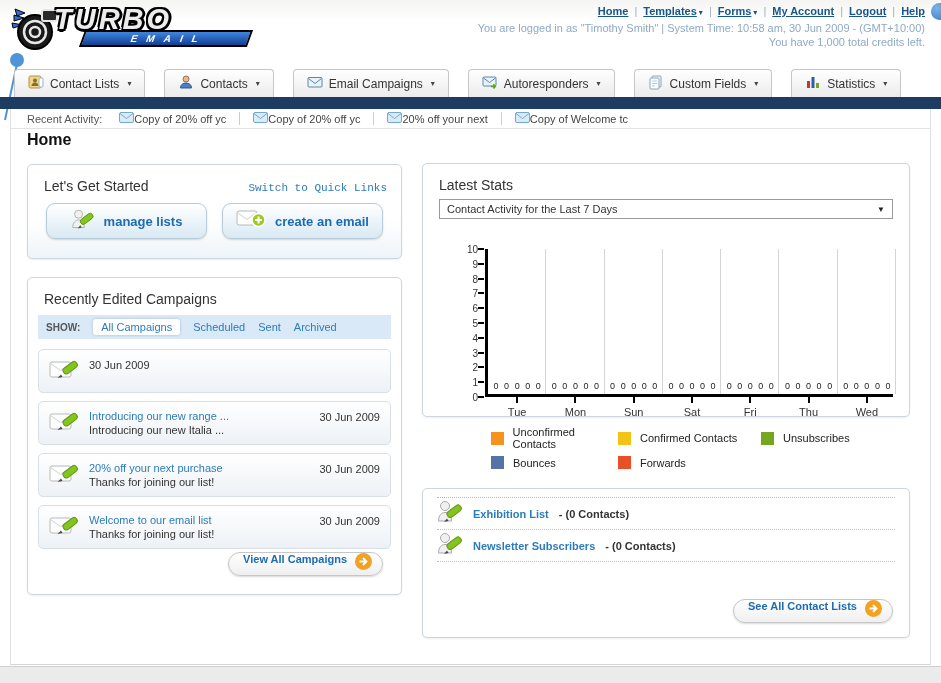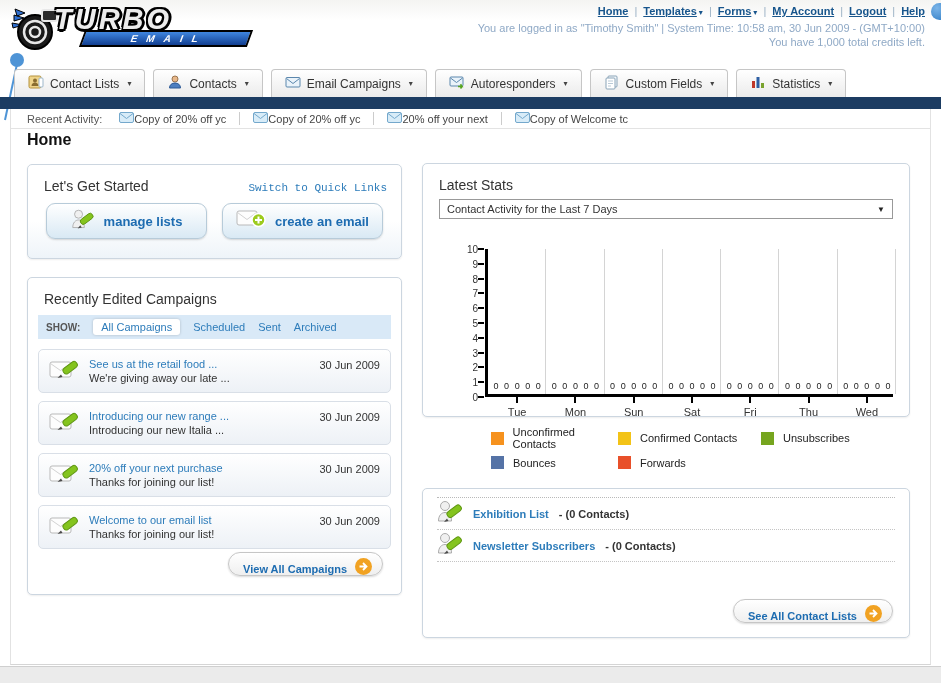--- a/index.html
+++ b/index.html
@@ -19,21 +19,21 @@
   .top-links { position:absolute; top:5px; right:16px; font-size:11px; text-align:right; white-space:nowrap; }
   .top-links a { color:#17558c; font-weight:bold; text-decoration:underline; cursor:pointer; }
   .top-links .caret { font-size:8px; color:#17558c; margin-left:2px; }
   .top-links .sep { color:#9ab0c4; margin:0 6px; font-weight:normal; }
   .login-info { position:absolute; top:21px; right:16px; font-size:11px; color:#8fa9c6; text-align:right; line-height:14px; white-space:nowrap; }
   .corner-dot { position:absolute; top:3px; right:-7px; width:17px; height:17px; border-radius:50%;
     background:radial-gradient(circle at 35% 30%, #7ab4e8, #2f7cc4); }
   .pin { position:absolute; top:50px; left:0; }
 
   
-  .tabs { position:absolute; top:68px; left:14px; right:0; height:29px; display:flex; gap:8px; align-items:flex-end; }
+  .tabs { position:absolute; top:68px; left:14px; right:0; height:29px; display:flex; gap:19px; align-items:flex-end; }
   .tab { display:flex; align-items:center; gap:6px; height:28px; padding:0 13px; border:1px solid #c6c6c6; border-bottom:none;
     border-radius:4px 4px 0 0; background:linear-gradient(#ffffff,#ebebeb); font-size:12px; color:#333; cursor:pointer; white-space:nowrap; }
   .tab .caret { font-size:8px; color:#444; margin-left:2px; }
   .navy-bar { position:absolute; top:97px; left:0; right:0; height:12px; background:#1c3c62; }
 
   
   .content-frame { position:absolute; left:10px; right:10px; top:109px; bottom:18px; background:#fff;
     border-left:1px solid #e2e2e2; border-right:1px solid #e2e2e2; border-bottom:1px solid #d5d5d5; }
 
   
@@ -68,21 +68,21 @@
   .filter { color:#2d7cba; cursor:pointer; }
   .filter.active { background:#fff; padding:2px 8px; border-radius:3px; box-shadow:0 0 3px rgba(0,0,0,0.2); }
   .camp-rows { padding:10px 10px 0 10px; display:flex; flex-direction:column; gap:8px; }
   .camp-row { border:1px solid #d9dfe7; border-radius:5px; background:linear-gradient(#ffffff,#edf1f6); padding:5px 10px;
     display:flex; gap:10px; align-items:center; height:44px; }
   .camp-text { flex:1; line-height:14px; }
   .camp-title { font-size:11px; color:#2d7cba; cursor:pointer; }
   .camp-sub { font-size:11px; color:#333; }
   .camp-date { font-size:11px; color:#333; align-self:flex-start; margin-top:4px; }
   .pill-btn { position:absolute; height:24px; padding:0 10px 0 14px; border:1px solid #c6c6c6; border-radius:12px;
-    background:linear-gradient(#ffffff,#efefef); display:flex; align-items:flex-end; gap:8px; font-size:11px; font-weight:bold;
+    background:linear-gradient(#ffffff,#efefef); display:flex; align-items:flex-start; gap:8px; font-size:11px; font-weight:bold;
     color:#1d6cb1; box-shadow:0 1px 2px rgba(0,0,0,0.15); cursor:pointer; white-space:nowrap; }
   #view-all-btn { right:18px; bottom:18px; }
   #see-all-btn { right:16px; bottom:14px; }
 
   
   .select-box { margin:6px 16px 0 16px; height:20px; border:1px solid #999; background:#fff; display:flex; align-items:center;
     justify-content:space-between; padding:0 7px; font-size:11px; color:#333; cursor:pointer; }
   .select-box .caret { font-size:8px; color:#222; }
   .chart-area { position:absolute; left:62px; top:85px; width:408px; height:148px; border-left:3px solid #000; border-bottom:3px solid #000; }
   .gridline { position:absolute; top:0; bottom:0; width:1px; background:#d4d4d4; }
@@ -269,24 +269,20 @@
         </span>
     </div>
     <div class="camp-rows" id="camp-rows">
         <div class="camp-row">
           <span><svg width="30" height="25" viewBox="0 0 30 25">
               <rect x="1" y="5" width="21" height="15" rx="2" fill="#fdfdfd" stroke="#b9b9b9"></rect>
               <path d="M1.5 6.5 11.5 13.5 21.5 6.5" fill="none" stroke="#d2d2d2"></path>
               <path d="M12 17.5l-3.5 3.5 5-1z" fill="#4a4a4a"></path>
               <rect x="13" y="7.5" width="16" height="6.5" rx="3" transform="rotate(-37 21 10.5)" fill="#84c41e" stroke="#5d9510"></rect>
             </svg></span>
-          <div class="camp-text">
-            <div class="camp-title">See us at the retail food ...</div>
-            <div class="camp-sub">We're giving away our late ...</div>
-          </div>
           <div class="camp-date">30 Jun 2009</div>
         </div>
         <div class="camp-row">
           <span><svg width="30" height="25" viewBox="0 0 30 25">
               <rect x="1" y="5" width="21" height="15" rx="2" fill="#fdfdfd" stroke="#b9b9b9"></rect>
               <path d="M1.5 6.5 11.5 13.5 21.5 6.5" fill="none" stroke="#d2d2d2"></path>
               <path d="M12 17.5l-3.5 3.5 5-1z" fill="#4a4a4a"></path>
               <rect x="13" y="7.5" width="16" height="6.5" rx="3" transform="rotate(-37 21 10.5)" fill="#84c41e" stroke="#5d9510"></rect>
             </svg></span>
           <div class="camp-text">

